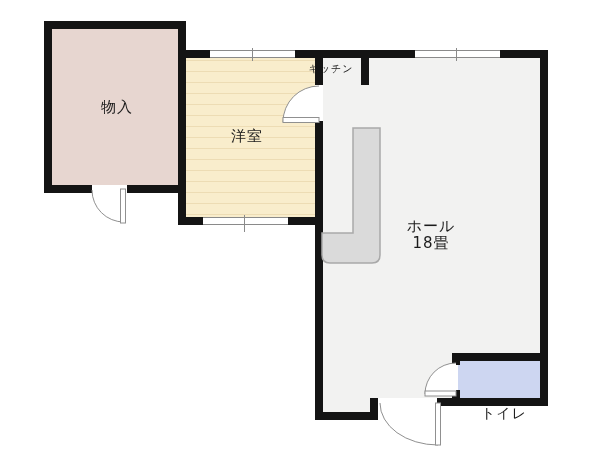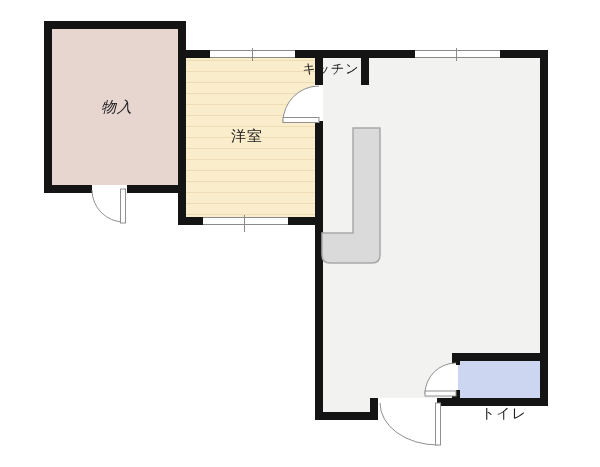--- a/index.html
+++ b/index.html
@@ -91,18 +91,22 @@
 
     <path d="M456,394 L456,363 A31,31 0 0 0 425,394 Z" fill="#ffffff" stroke="none"></path>
     <path d="M456,363 A31,31 0 0 0 425,394" fill="none" style="stroke:var(--door-stroke,#909090);stroke-width:1"></path>
     <rect x="425" y="391" width="31" height="5" fill="#ffffff" style="stroke:var(--door-stroke,#909090);stroke-width:1"></rect>
 
     <path d="M438,403 L380,403 A58,42 0 0 0 438,445 Z" fill="#ffffff" stroke="none"></path>
     <path d="M380,403 A58,42 0 0 0 438,445" fill="none" style="stroke:var(--door-stroke,#909090);stroke-width:1"></path>
     <rect x="435.5" y="403" width="5" height="42" fill="#ffffff" style="stroke:var(--door-stroke,#909090);stroke-width:1"></rect>
   </svg>
 
-  <div class="room-label" style="left:117px;top:107px;font-style:italic;">物入</div>
+  <div class="room-label" style="left:117px;top:107px;">物入</div>
   <div class="room-label" style="left:247px;top:136px;">洋室</div>
-  <div class="room-label" style="left:331px;top:69px;font-size:13px;">キッチン</div>
+  <div class="room-label" style="left:331px;top:69px;font-size:10px;">キッチン</div>
+  <div class="room-label hall-label" style="left:431px;top:235px;">
+    <div>ホール</div>
+    <div>18畳</div>
+  </div>
   <div class="room-label" style="left:504px;top:380px;font-size:14px;margin-top:34px;">トイレ</div>
 
 </div>
 
 </body></html>

